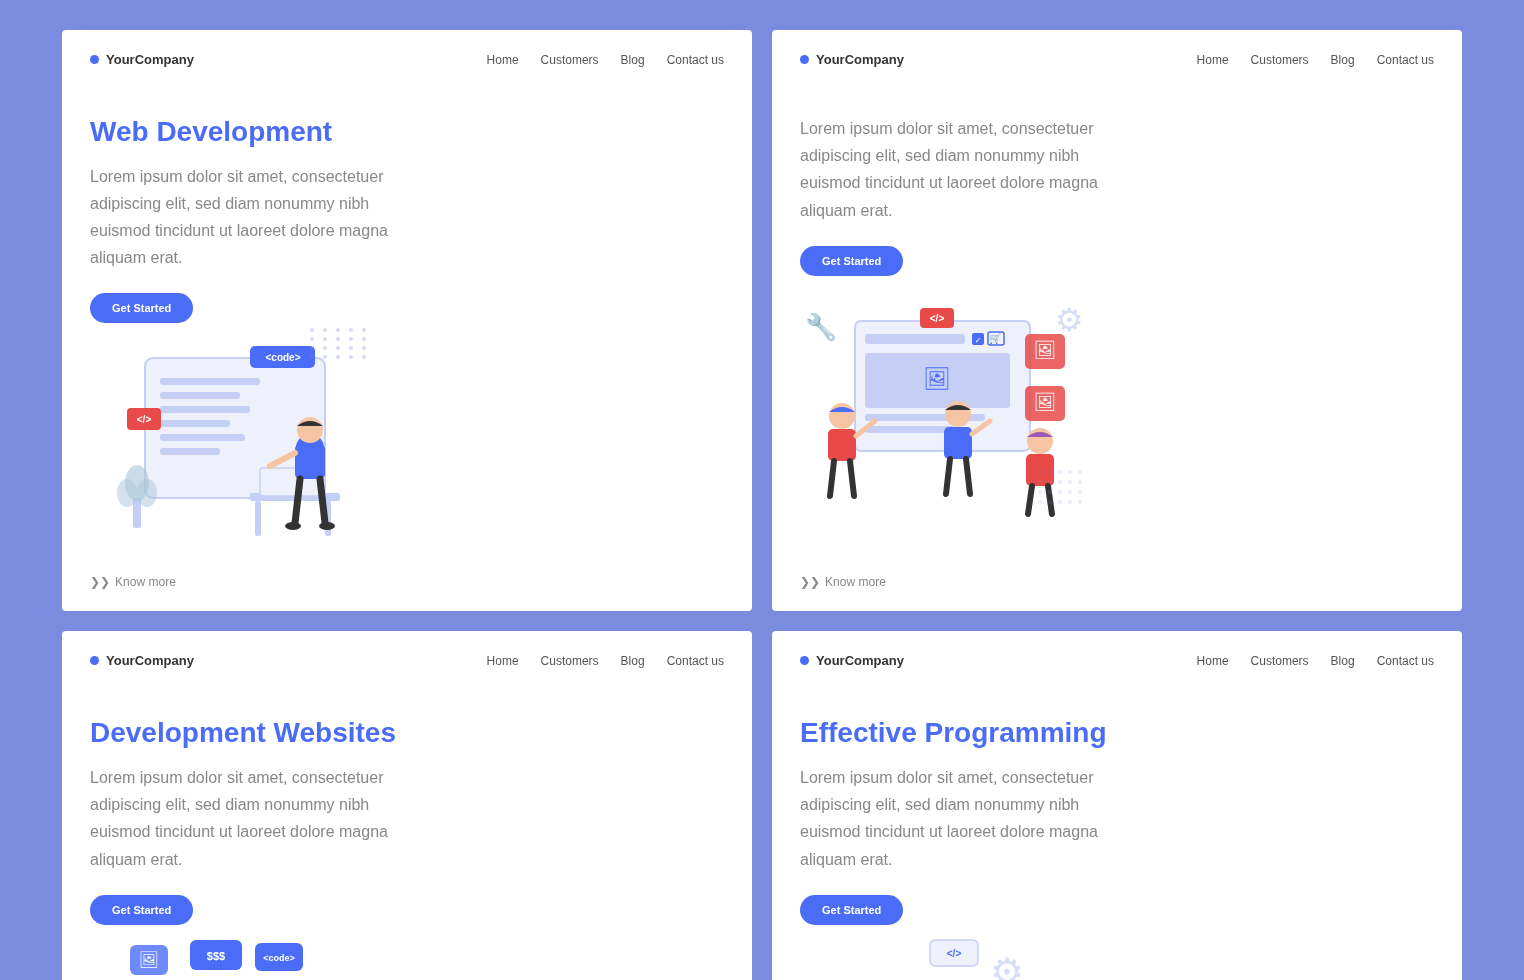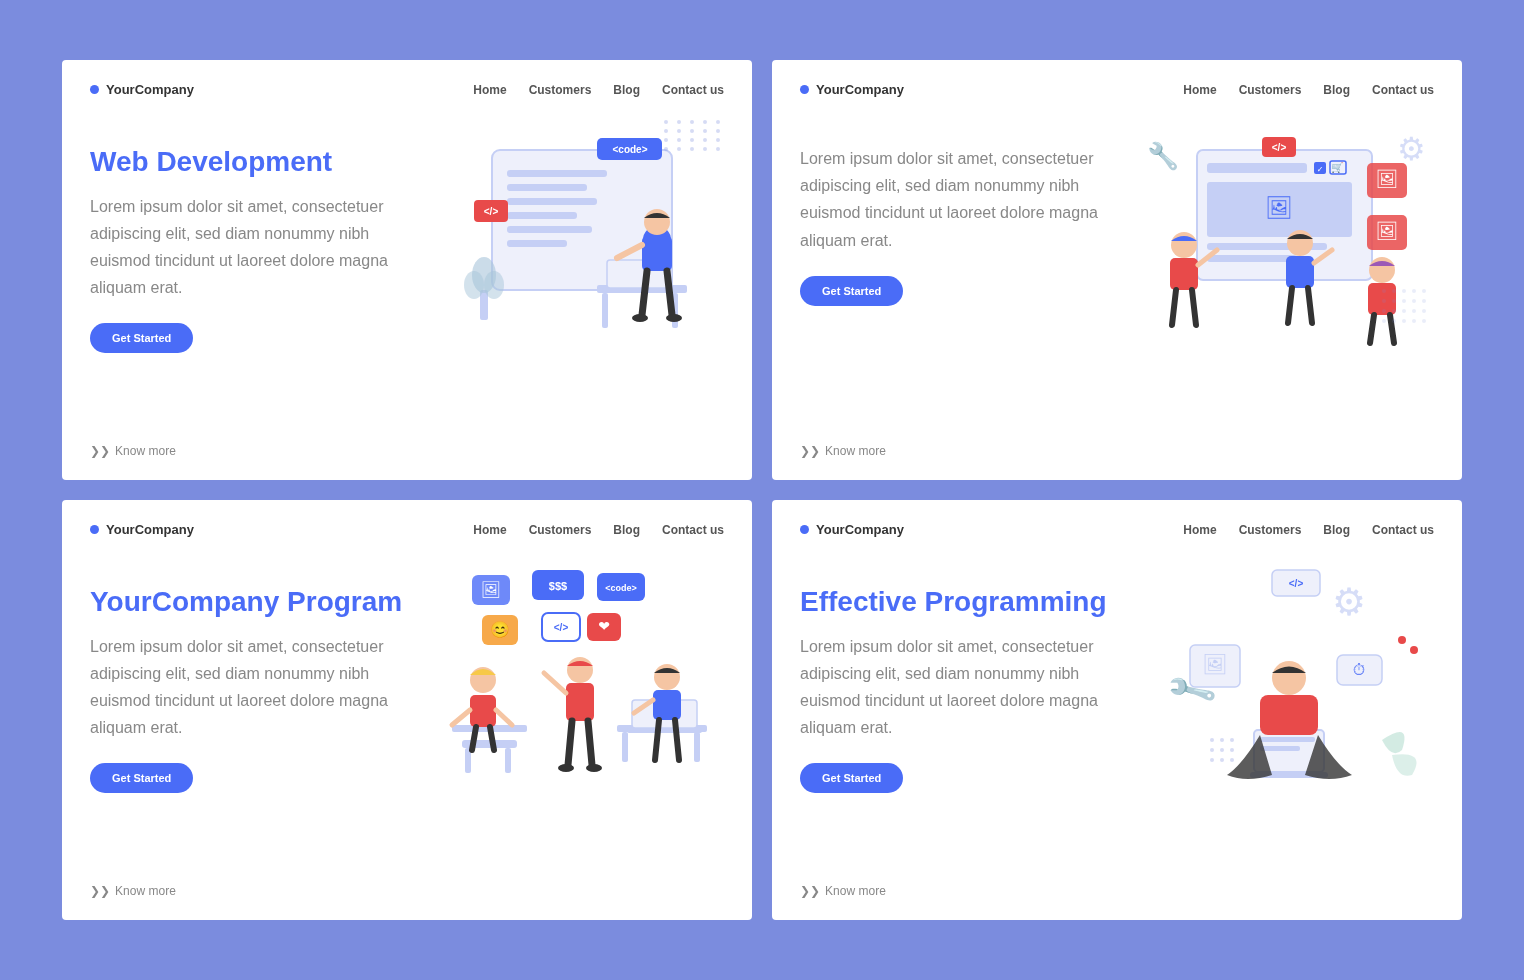--- a/index.html
+++ b/index.html
@@ -55,27 +55,27 @@
     }
     .nav-links {
       display: flex;
       gap: 22px;
       list-style: none;
     }
     .nav-links li {
       font-size: 12px;
       color: #555;
       cursor: pointer;
-      font-weight: bold;
     }
     .card-content {
       display: flex;
       align-items: flex-start;
       justify-content: space-between;
       height: calc(100% - 60px);
+      flex-direction: column;
     }
     .card-text {
       max-width: 340px;
       padding-top: 30px;
     }
     .card-title {
       font-size: 28px;
       font-weight: 800;
       color: #4a6cf7;
       line-height: 1.2;
@@ -361,21 +361,21 @@
         </div>
         <ul class="nav-links">
           <li>Home</li>
           <li>Customers</li>
           <li>Blog</li>
           <li>Contact us</li>
         </ul>
       </nav>
       <div class="card-content">
         <div class="card-text">
-          <h2 class="card-title">YourCompany Program</h2>
+          <h2 class="card-title">Development Websites</h2>
           <p class="card-desc">Lorem ipsum dolor sit amet, consectetuer adipiscing elit, sed diam nonummy nibh euismod tincidunt ut laoreet dolore magna aliquam erat.</p>
           <button class="btn-started">Get Started</button>
         </div>
         <div class="illustration illus-3">
           <svg width="290" height="240" viewBox="0 0 290 240">
 
             <rect x="40" y="10" width="38" height="30" rx="6" fill="#4a6cf7" opacity="0.8"></rect>
             <text x="59" y="30" text-anchor="middle" fill="white" font-size="16">🖼</text>
 
             <rect x="100" y="5" width="52" height="30" rx="6" fill="#4a6cf7"></rect>

